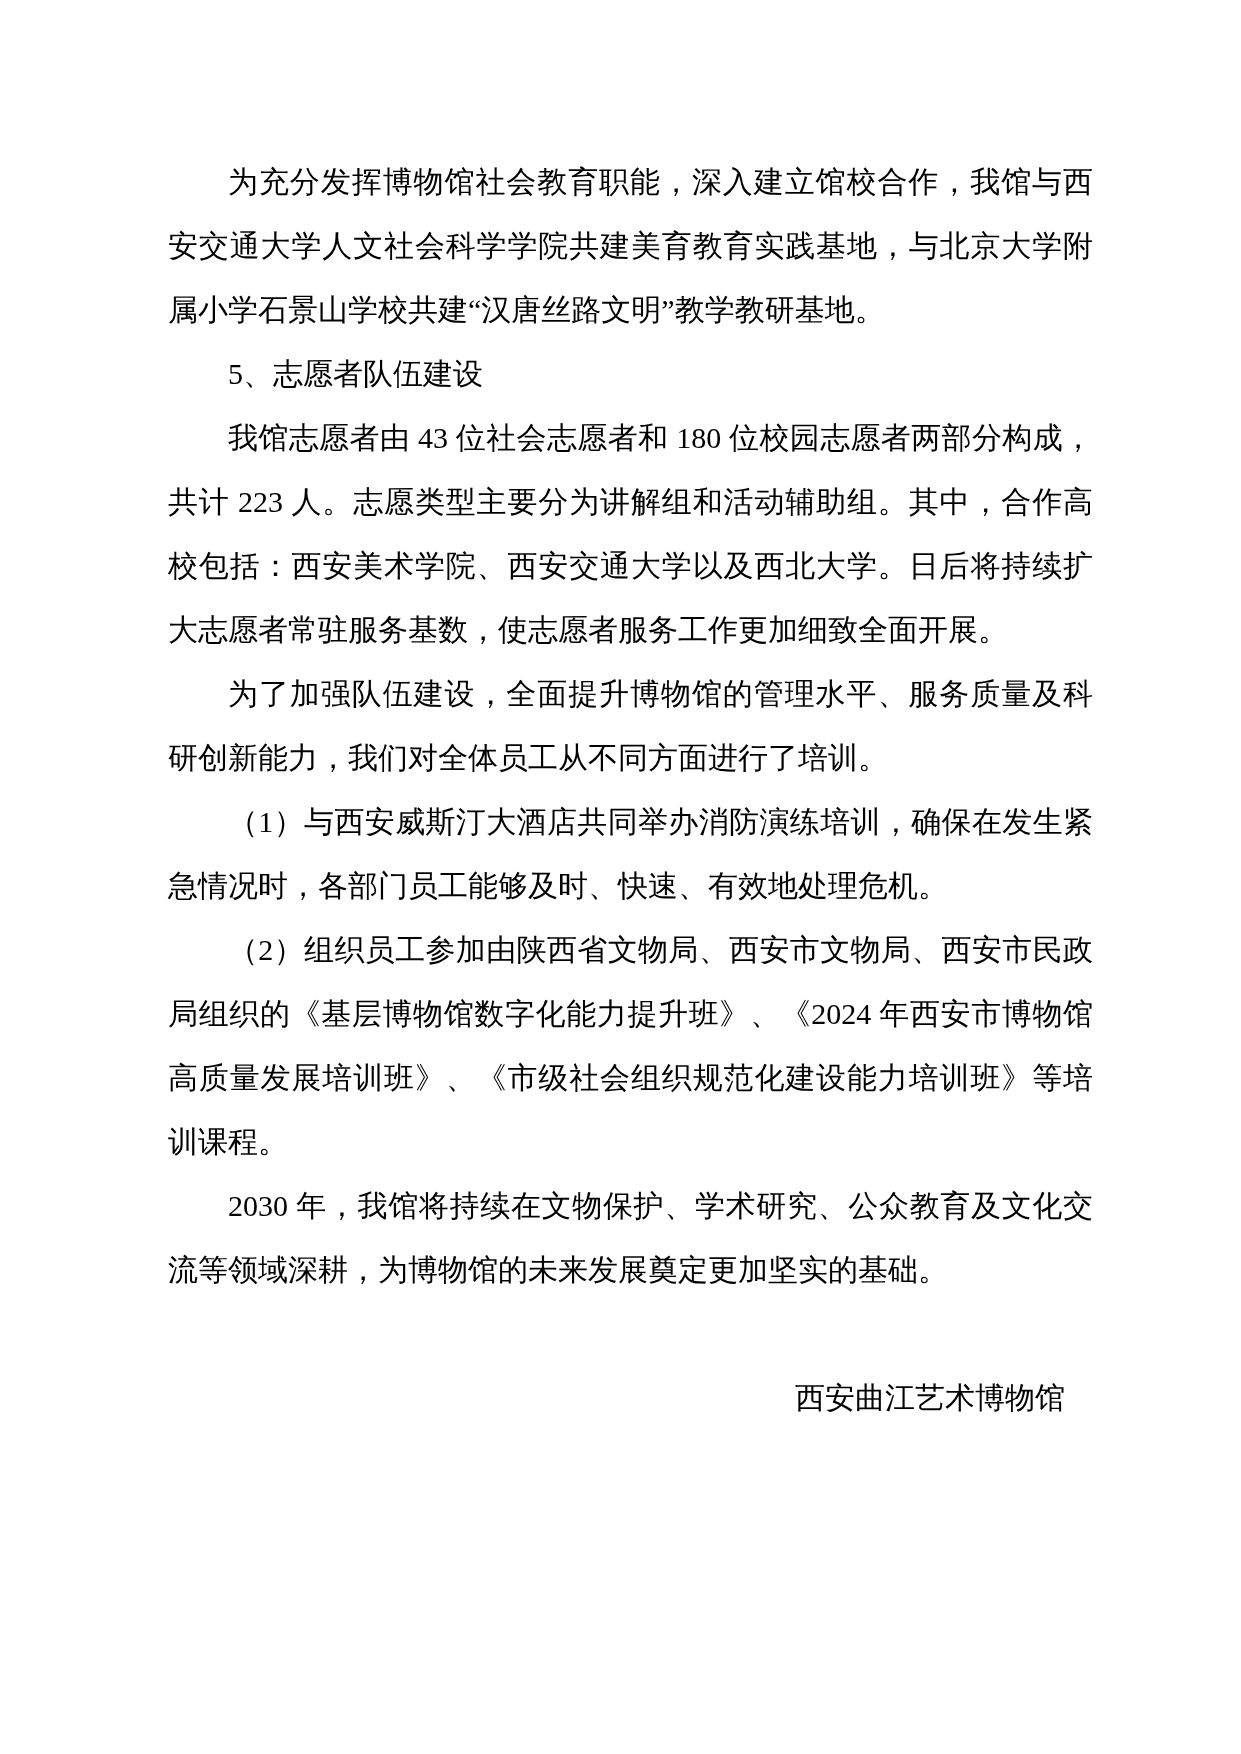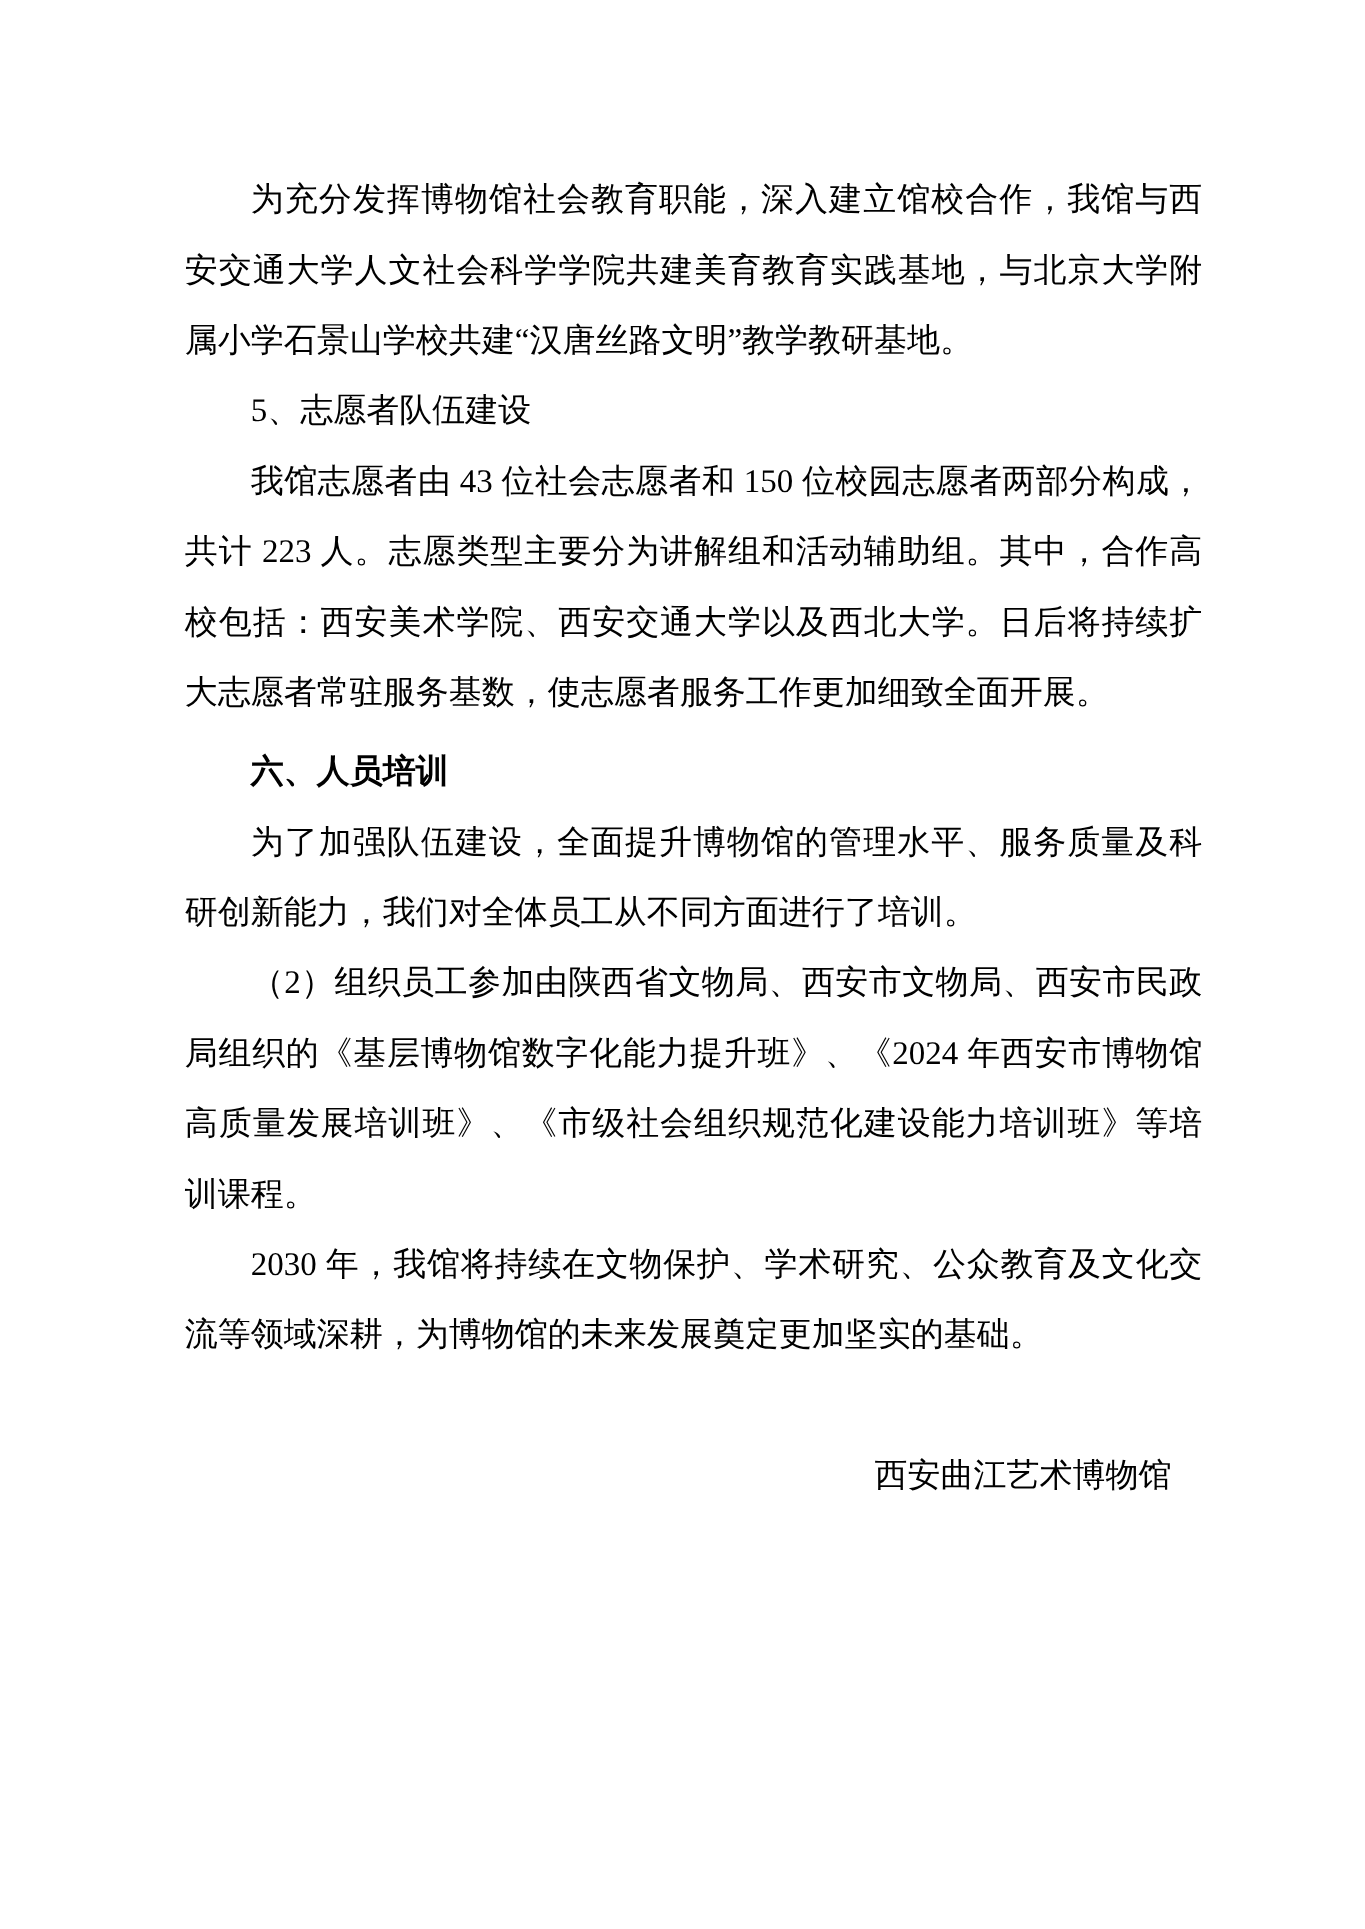--- a/index.html
+++ b/index.html
@@ -46,23 +46,23 @@
     line-height: 64px;
   }
 </style>
 </head>
 <body>
 
 <div class="page">
   <div class="content">
     <p>为充分发挥博物馆社会教育职能，深入建立馆校合作，我馆与西安交通大学人文社会科学学院共建美育教育实践基地，与北京大学附属小学石景山学校共建“汉唐丝路文明”教学教研基地。</p>
     <p>5、志愿者队伍建设</p>
-    <p>我馆志愿者由 43 位社会志愿者和 150 位校园志愿者两部分构成，共计 223 人。志愿类型主要分为讲解组和活动辅助组。其中，合作高校包括：西安美术学院、西安交通大学以及西北大学。日后将持续扩大志愿者常驻服务基数，使志愿者服务工作更加细致全面开展。</p>
-    <p class="heading">六、人员培训</p>
+    <p>我馆志愿者由 43 位社会志愿者和 180 位校园志愿者两部分构成，共计 223 人。志愿类型主要分为讲解组和活动辅助组。其中，合作高校包括：西安美术学院、西安交通大学以及西北大学。日后将持续扩大志愿者常驻服务基数，使志愿者服务工作更加细致全面开展。</p>
     <p>为了加强队伍建设，全面提升博物馆的管理水平、服务质量及科研创新能力，我们对全体员工从不同方面进行了培训。</p>
+    <p>（1）与西安威斯汀大酒店共同举办消防演练培训，确保在发生紧急情况时，各部门员工能够及时、快速、有效地处理危机。</p>
     <p>（2）组织员工参加由陕西省文物局、西安市文物局、西安市民政局组织的《基层博物馆数字化能力提升班》、《2024 年西安市博物馆高质量发展培训班》、《市级社会组织规范化建设能力培训班》等培训课程。</p>
     <p>2030 年，我馆将持续在文物保护、学术研究、公众教育及文化交流等领域深耕，为博物馆的未来发展奠定更加坚实的基础。</p>
 
     <div class="signature">
       <div>西安曲江艺术博物馆</div>
     </div>
   </div>
 </div>
 
 </body></html>

